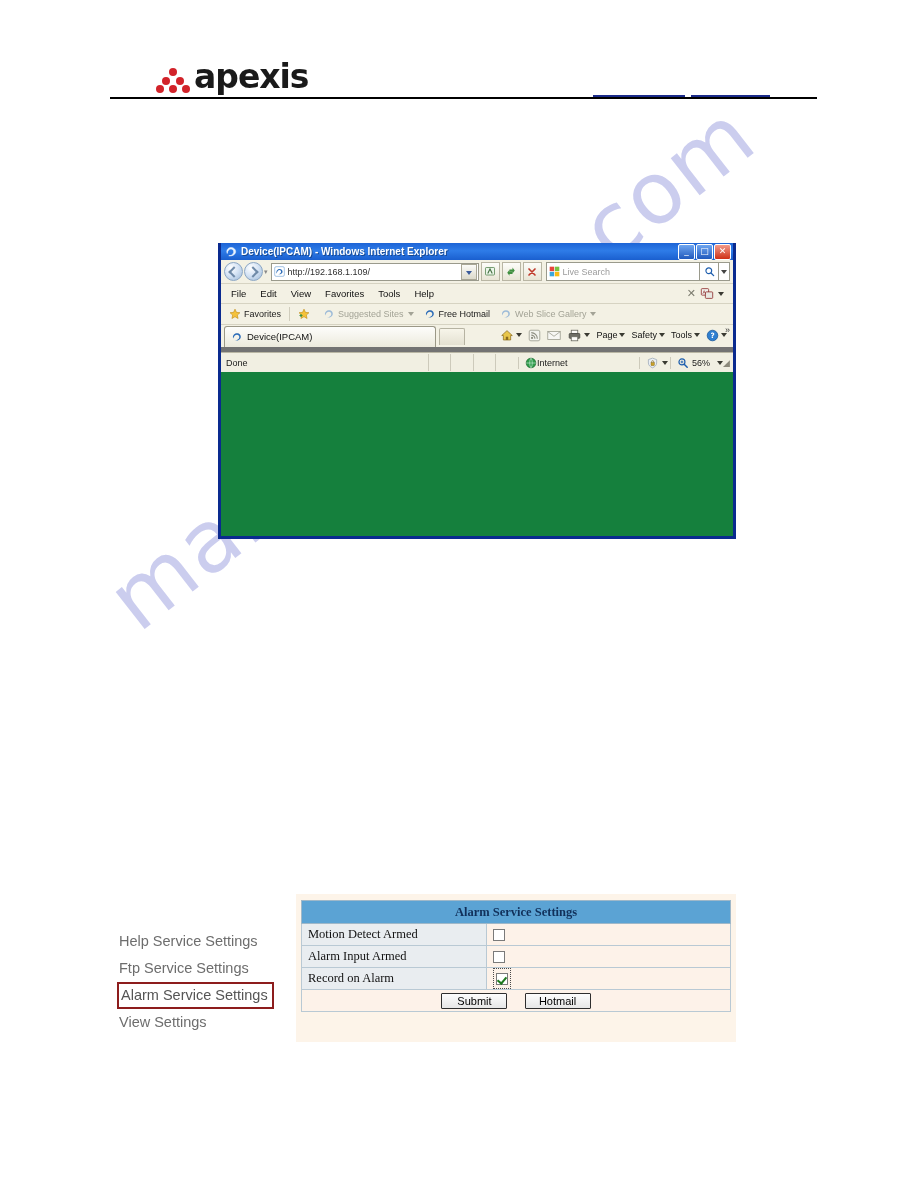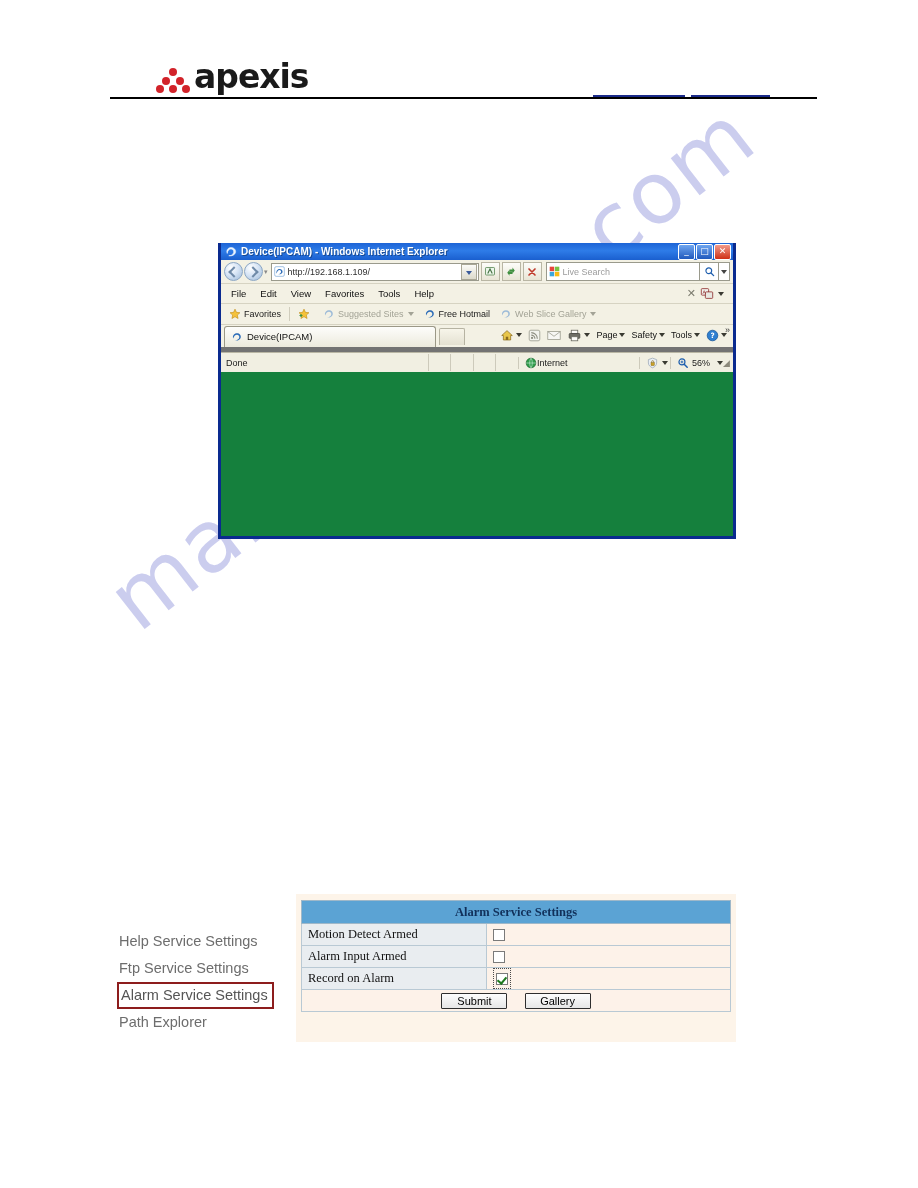--- a/index.html
+++ b/index.html
@@ -627,21 +627,21 @@
   <div class="menu-row">
     <span>Help Service Settings</span>
   </div>
   <div class="menu-row">
     <span>Ftp Service Settings</span>
   </div>
   <div class="menu-row selected">
     <span>Alarm Service Settings</span>
   </div>
   <div class="menu-row">
-    <span>Path Explorer</span>
+    <span>View Settings</span>
   </div>
 </div>
 
 <div id="alarm-panel">
   <table id="alarm-table">
     <thead>
       <tr>
         <th colspan="2">Alarm Service Settings</th>
       </tr>
     </thead>
@@ -662,18 +662,18 @@
         <td class="label-cell">Record on Alarm</td>
         <td class="value-cell">
           <span class="cbox-wrap focused">
             <span class="cbox checked"></span>
           </span>
         </td>
       </tr>
       <tr>
         <td class="button-cell" colspan="2">
           <span class="btn">Submit</span>
-          <span class="btn">Gallery</span>
+          <span class="btn">Hotmail</span>
         </td>
       </tr>
     </tbody>
   </table>
 </div>
 
 </body></html>

